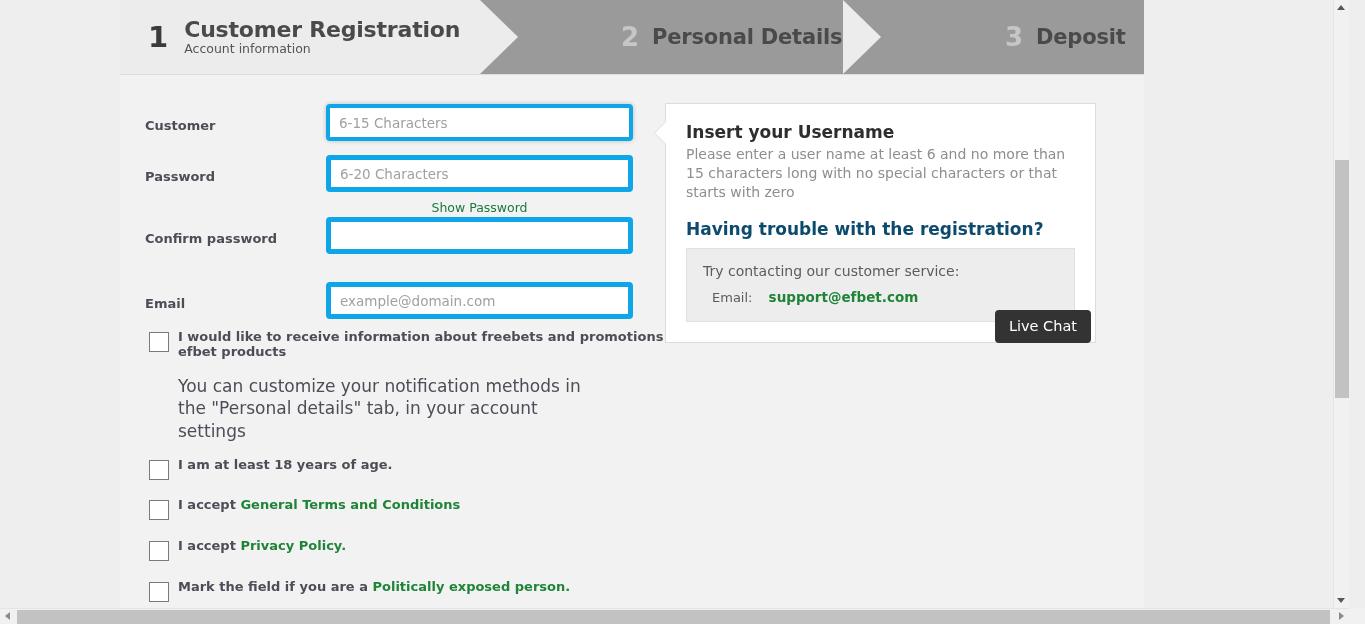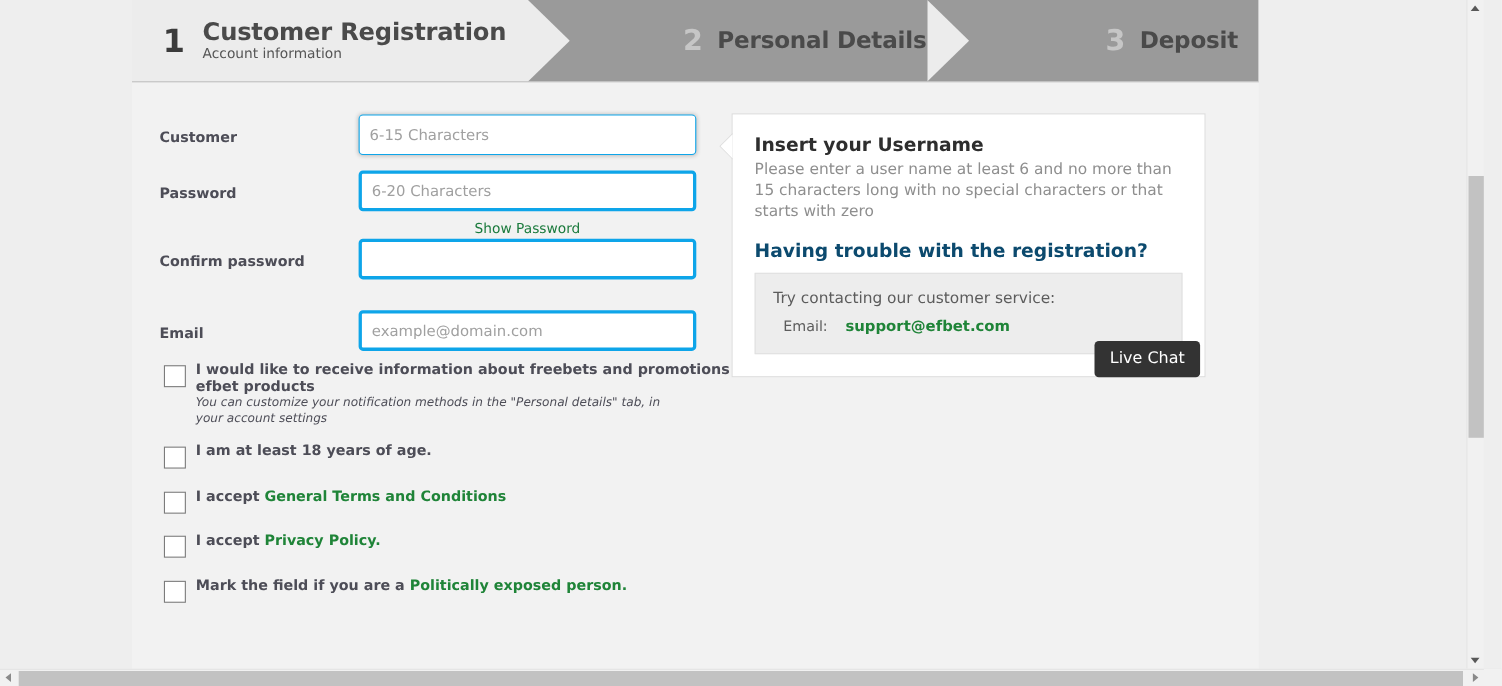--- a/index.html
+++ b/index.html
@@ -202,32 +202,32 @@
     font-weight: bold;
     color: #4d4d57;
   }
   .field-input {
     position: absolute;
     left: 181px;
     top: 0;
     width: 307px;
     height: 37px;
     box-sizing: border-box;
-    border: 3px solid #0ea5e9;
+    border: 5px solid #0ea5e9;
     border-radius: 4px;
     background: #ffffff;
     padding: 0 9px;
     font-size: 13.5px;
     color: #333;
     font-family: "DejaVu Sans", sans-serif;
     outline: none;
   }
   .field-input::placeholder { color: #a0a0a0; opacity: 1; }
   .field-input.focused {
-    border: 1px solid #0ea5e9;
+    border: 4px solid #0ea5e9;
     box-shadow: 0 0 4px rgba(0,0,0,0.22);
   }
   .show-password {
     position: absolute;
     left: 181px;
     top: 96px;
     width: 307px;
     text-align: center;
     font-size: 12.5px;
     color: #1a7a3c;
@@ -256,26 +256,25 @@
     border: 1px solid #7b7b7b;
     box-sizing: border-box;
   }
   .check-label {
     font-size: 13px;
     font-weight: bold;
     color: #4d4d57;
     line-height: 1.13;
   }
   .check-note {
-    font-size: 11px;
-    font-style: italic;
+    font-size: 17px;
     font-weight: normal;
     color: #4d4d57;
     line-height: 1.3;
-    margin-top: 0;
+    margin-top: 16px;
     max-width: 430px;
   }
   .green { color: #1f8438; }
   .check-row.r1 { margin-bottom: 16px; }
   .check-row.r2 { margin-bottom: 26px; }
   .check-row.r3 { margin-bottom: 26px; }
   .check-row.r4 { margin-bottom: 26px; }
 
   
   .info-panel {

